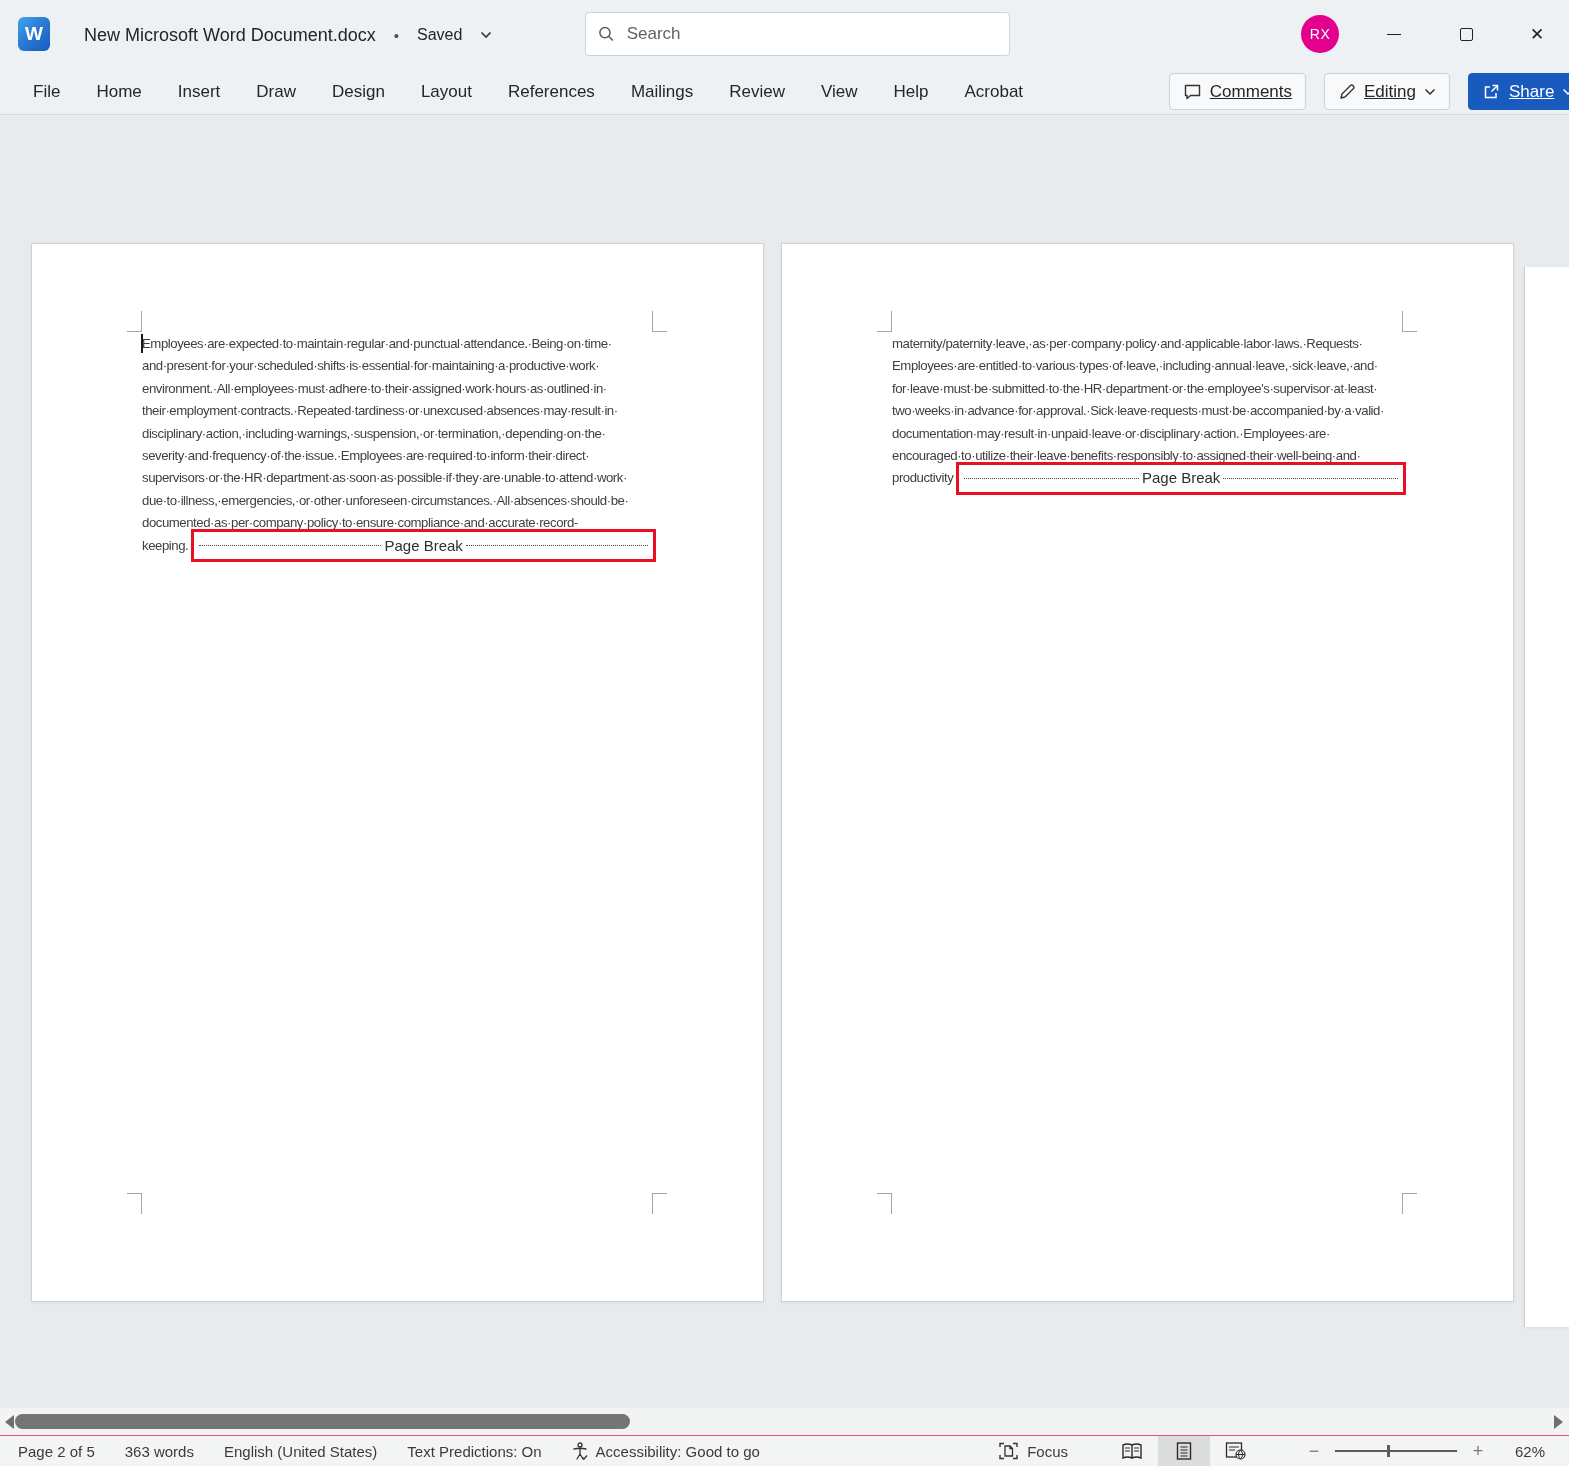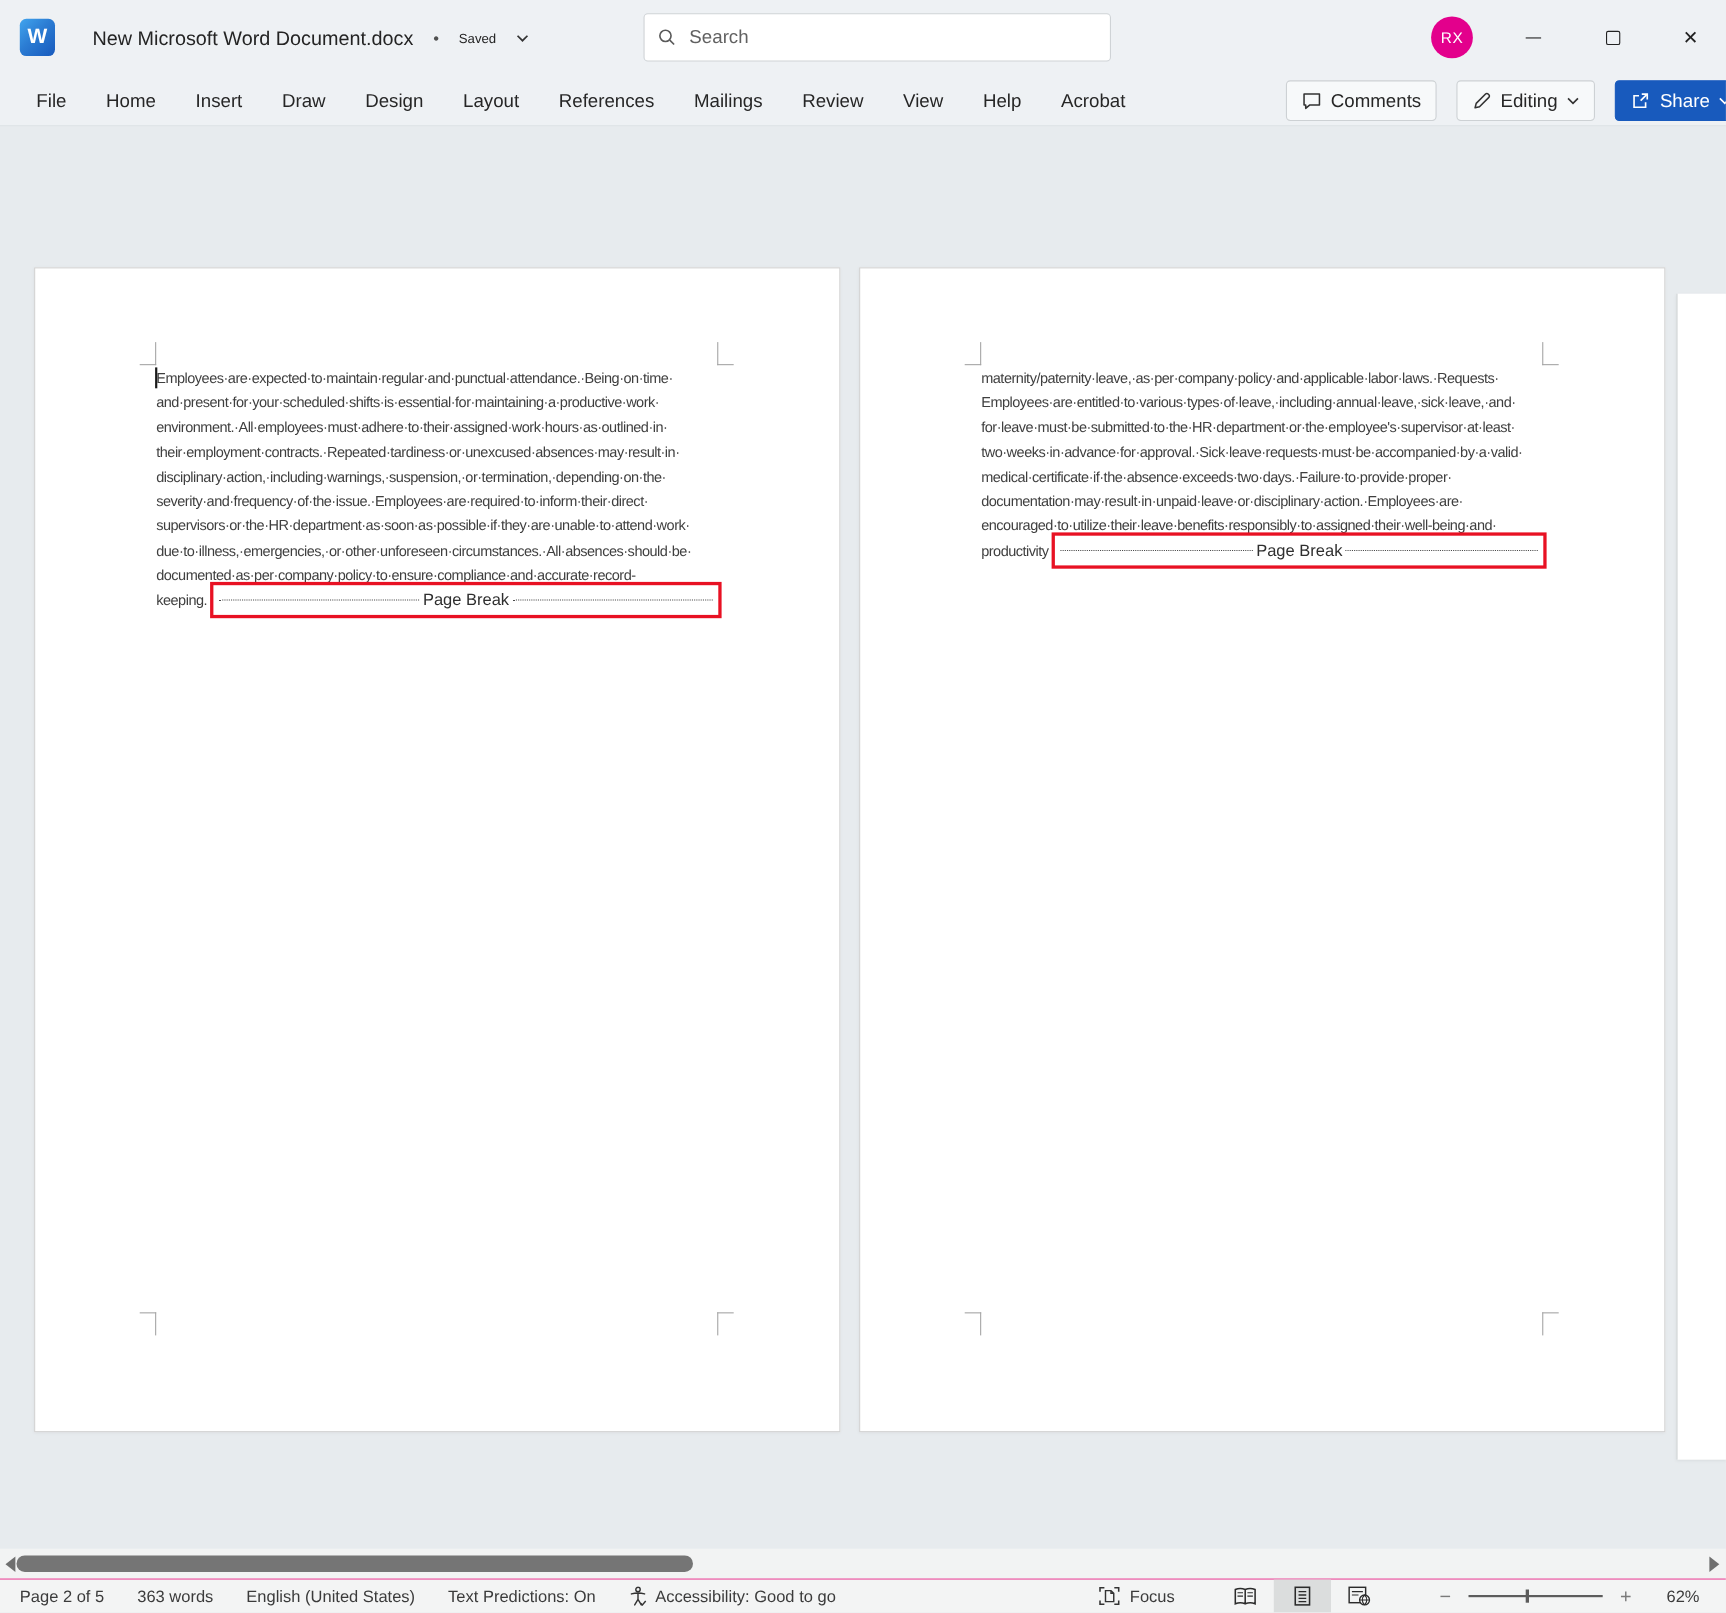--- a/index.html
+++ b/index.html
@@ -8,42 +8,42 @@
   .app { position:absolute; inset:0; }
 
   
   .titlebar { position:absolute; left:0; top:0; width:1569px; height:70px; background:#eef1f4; }
   .word-logo { position:absolute; left:18px; top:17px; width:32px; height:34px; border-radius:6px;
     background:linear-gradient(135deg,#41a5ee 0%,#2b7cd3 45%,#185abd 100%);
     color:#fff; font-weight:bold; font-size:19px; display:flex; align-items:center; justify-content:center; }
   .title-group { position:absolute; left:84px; top:0; height:70px; display:flex; align-items:center; gap:18px; cursor:default; }
   .doc-title { font-size:18px; color:#242424; }
   .title-sep { font-size:15px; color:#505050; }
-  .save-status { font-size:12px; color:#242424; }
+  .save-status { font-size:16px; color:#242424; }
   .chev { width:12px; height:8px; display:inline-block; }
   .searchbox { position:absolute; left:585px; top:12px; width:425px; height:44px; background:#fff;
     border:1px solid #cfd3d6; border-radius:4px; display:flex; align-items:center; padding:0 12px; gap:12px; }
   .searchbox input { border:none; outline:none; font-size:17px; color:#333; width:100%; background:transparent; font-family:"Liberation Sans",sans-serif; }
   .searchbox input::placeholder { color:#616161; }
   .avatar { position:absolute; left:1301px; top:15px; width:38px; height:38px; border-radius:50%;
     background:var(--avatar-magenta,#e3008c); color:#fff; font-size:14px; display:flex; align-items:center; justify-content:center; letter-spacing:.5px; }
   .winbtn { position:absolute; top:17px; width:34px; height:34px; display:flex; align-items:center; justify-content:center; cursor:default; }
   .btn-min { left:1377px; } .btn-max { left:1449px; } .btn-close { left:1520px; }
   .min-glyph { width:14px; height:0; border-top:1.6px solid #222; display:block; }
   .max-glyph { width:13px; height:13px; border:1.6px solid #222; border-radius:2px; display:block; }
   .close-glyph { font-size:17px; color:#222; line-height:1; }
 
   
   .tabrow { position:absolute; left:0; top:70px; width:1569px; height:45px; background:#eef1f4;
     border-bottom:1px solid #d8dcdf; }
   .tabs { position:absolute; left:15px; top:0; height:44px; display:flex; align-items:center; }
   .tab { font-size:17px; color:#262626; padding:0 18px; height:44px; display:flex; align-items:center; cursor:default; }
   .ribbon-actions { position:absolute; right:-17px; top:3px; height:38px; display:flex; gap:18px; }
   .rbtn { height:37px; border:1px solid #cdd1d4; border-radius:4px; background:rgba(255,255,255,.55);
-    display:flex; align-items:center; gap:8px; padding:0 13px; font-size:17px; color:#262626; }
+    display:flex; align-items:center; gap:8px; padding:0 13px; font-size:17px; color:#262626;text-decoration:underline; }
   .rbtn svg { flex:none; }
   .share-btn { background:var(--share-blue,#185abd); border-color:var(--share-blue,#185abd); color:#fff; width:118px; }
 
   
   .docarea { position:absolute; left:0; top:115px; width:1569px; height:1293px; background:#e7ebee; }
   .page { position:absolute; top:128px; width:733px; height:1059px; background:#fff; border:1px solid #d2d2d2;
     box-shadow:0 1px 3px rgba(0,0,0,.06); }
   .page1 { left:31px; } .page2 { left:781px; }
   .page-sliver { position:absolute; left:1524px; top:152px; width:46px; height:1060px; background:#fff;
     border-left:1px solid #c9cdd0; box-shadow:0 1px 3px rgba(0,0,0,.06); }
@@ -199,21 +199,20 @@
     <section class="page page2">
       <div class="cropmark cm-tl"></div>
       <div class="cropmark cm-tr"></div>
       <div class="cropmark cm-bl"></div>
       <div class="cropmark cm-br"></div>
       <div class="page-text">
           <div class="doc-line">maternity/paternity·leave,·as·per·company·policy·and·applicable·labor·laws.·Requests·</div>
           <div class="doc-line">Employees·are·entitled·to·various·types·of·leave,·including·annual·leave,·sick·leave,·and·</div>
           <div class="doc-line">for·leave·must·be·submitted·to·the·HR·department·or·the·employee's·supervisor·at·least·</div>
           <div class="doc-line">two·weeks·in·advance·for·approval.·Sick·leave·requests·must·be·accompanied·by·a·valid·</div>
-          <div class="doc-line">medical·certificate·if·the·absence·exceeds·two·days.·Failure·to·provide·proper·</div>
           <div class="doc-line">documentation·may·result·in·unpaid·leave·or·disciplinary·action.·Employees·are·</div>
           <div class="doc-line">encouraged·to·utilize·their·leave·benefits·responsibly·to·assigned·their·well-being·and·</div>
           <div class="last-line">
             <span class="last-word">productivity</span>
             <span class="pb-box">
               <span class="pb-leader"></span>
               <span class="pb-label">Page Break</span>
               <span class="pb-leader"></span>
             </span>
           </div>

